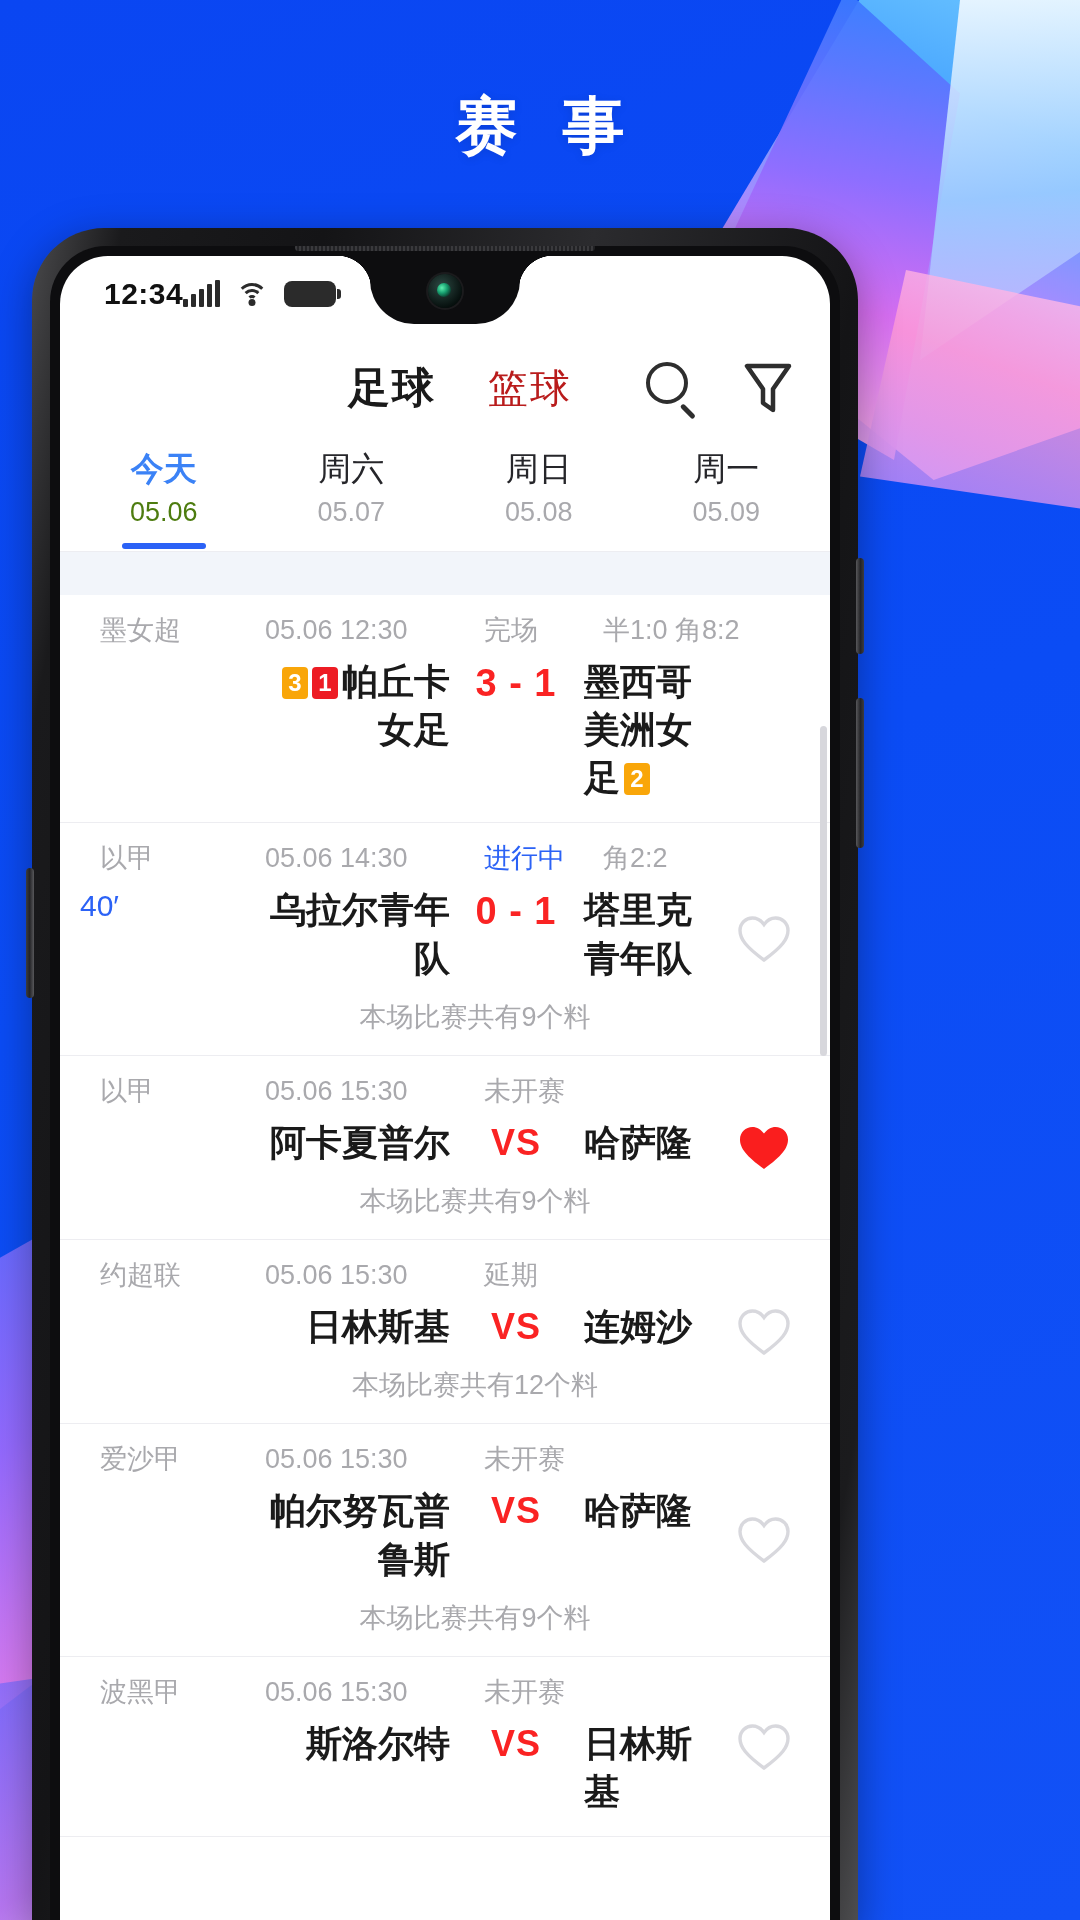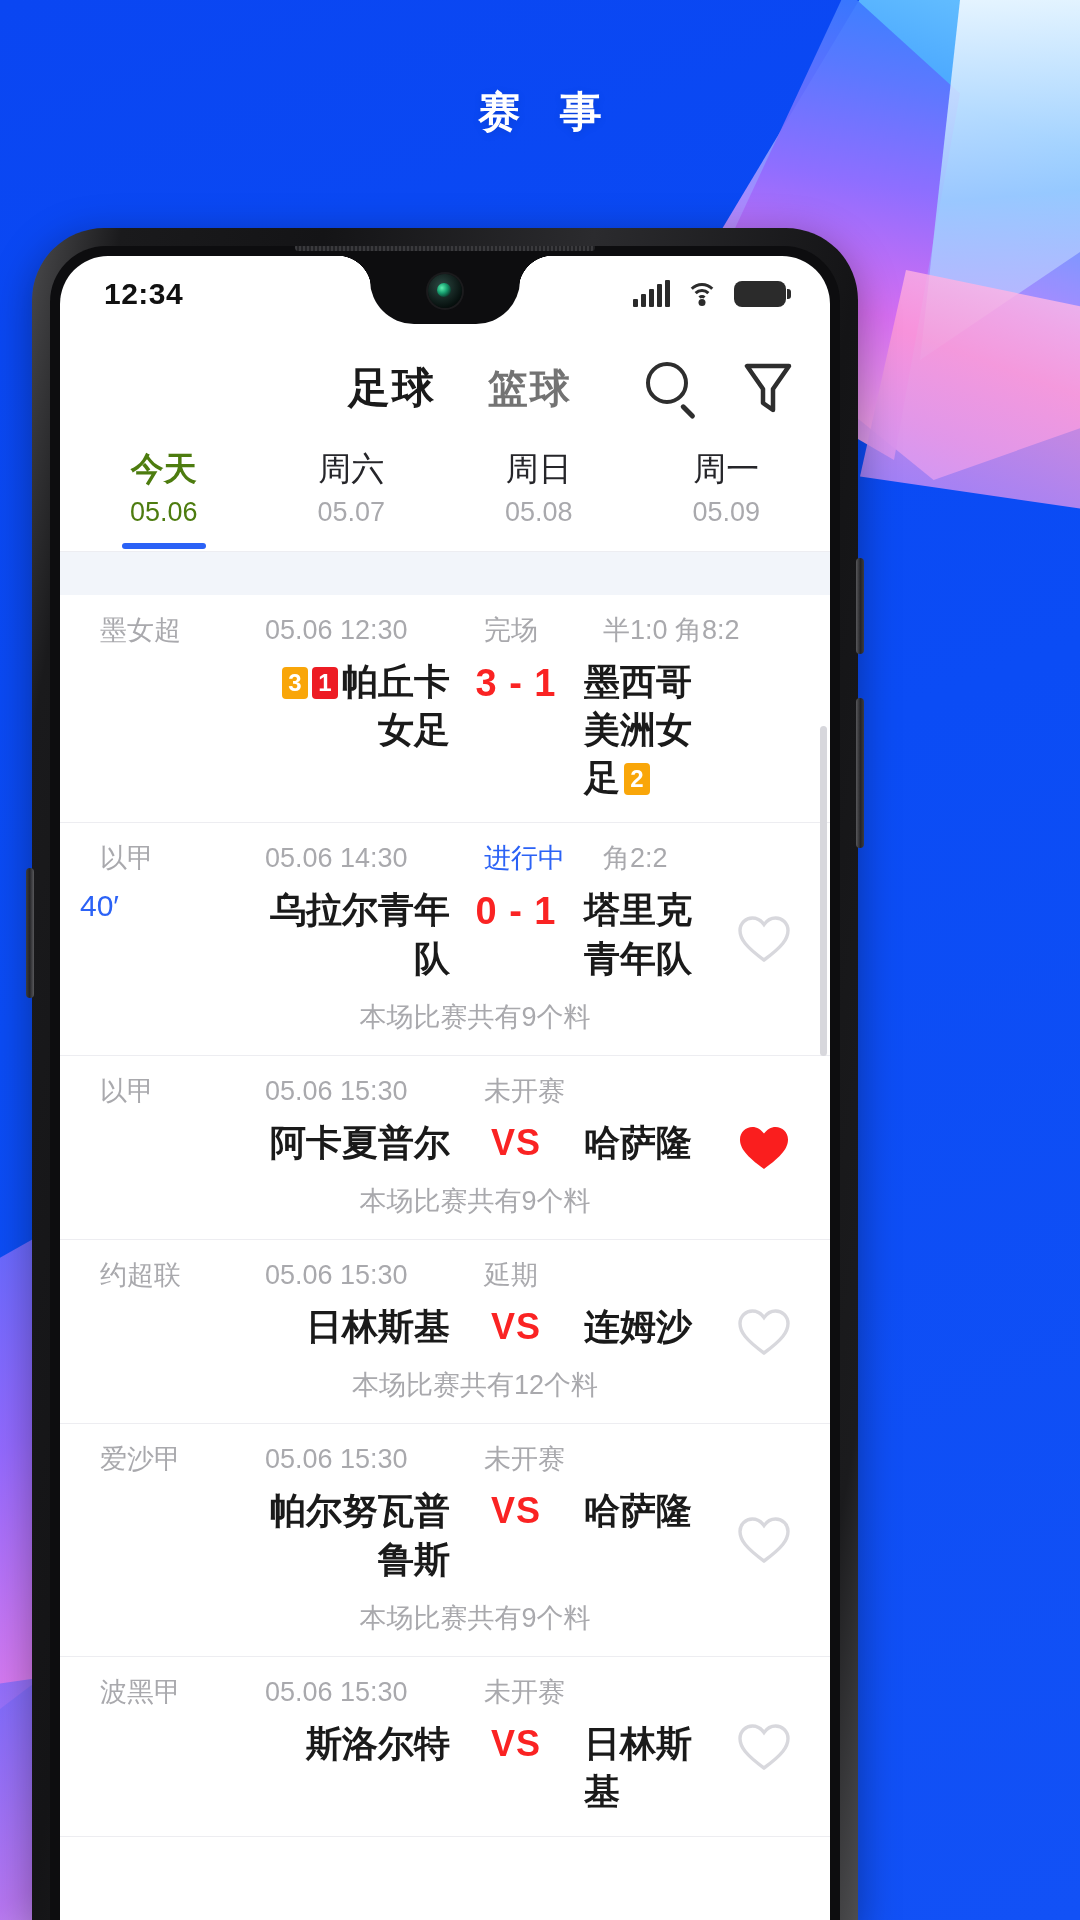--- a/index.html
+++ b/index.html
@@ -35,21 +35,21 @@
     clip-path:polygon(0% 26%,78% 0%,100% 66%,24% 100%);
     opacity:.95;}
   .prism-bl{position:absolute;left:-60px;bottom:-60px;width:260px;height:320px;
     background:linear-gradient(150deg,#7a6bff 0%,#c87af0 60%,#ffc6ee 100%);
     clip-path:polygon(0% 10%,86% 0%,100% 82%,10% 100%);
     opacity:.9;}
 
   
   .page-title{
     position:absolute;top:84px;left:0;width:1080px;text-align:center;
-    color:#fff;font-size:42px;font-weight:700;letter-spacing:14px;
+    color:#fff;font-size:62px;font-weight:700;letter-spacing:14px;
     text-indent:14px;z-index:5;
     text-shadow:0 2px 10px rgba(0,0,0,.10);
   }
 
   
   .phone{
     position:absolute;left:32px;top:228px;width:826px;height:1700px;z-index:4;
     border-radius:72px 72px 0 0;
     background:linear-gradient(100deg,#4a4a4c 0%,#1a1a1c 8%,#141416 26%,#2b2b2e 50%,#141416 74%,#1b1b1d 92%,#4e4e50 100%);
     box-shadow:0 10px 40px rgba(0,0,0,.35);
@@ -103,21 +103,21 @@
   
   .btn-side{position:absolute;border-radius:4px;z-index:3;
     background:linear-gradient(90deg,#58585b,#242427 55%,#3c3c3f);}
   .btn-power{right:-6px;top:330px;width:8px;height:96px;}
   .btn-volup{right:-6px;top:470px;width:8px;height:150px;}
   .btn-left{left:-6px;top:640px;width:8px;height:130px;
     background:linear-gradient(270deg,#58585b,#242427 55%,#3c3c3f);}
 
   
   .statusbar{
-    height:76px;display:flex;align-items:center;justify-content:space-between;
+    height:76px;display:flex;align-items:center;
     padding:0 44px;position:relative;z-index:35;
   }
   .status-time{font-size:30px;font-weight:700;color:#111;letter-spacing:.5px;}
   .status-right{display:flex;align-items:center;gap:16px;}
   .sig{display:flex;align-items:flex-end;gap:3px;height:26px;}
   .sig i{width:5px;background:#2b2b2b;display:block;border-radius:1px;}
   .sig i:nth-child(1){height:8px;}
   .sig i:nth-child(2){height:13px;}
   .sig i:nth-child(3){height:18px;}
   .sig i:nth-child(4){height:23px;}
@@ -134,37 +134,37 @@
   .batt{width:52px;height:26px;border-radius:8px;background:#2b2b2b;position:relative;}
   .batt:after{content:"";position:absolute;right:-5px;top:8px;width:4px;height:10px;
     border-radius:0 3px 3px 0;background:#2b2b2b;}
 
   
   .sport-bar{
     height:112px;display:flex;align-items:center;padding:0 36px;
     position:relative;
   }
   .sport-tabs{display:flex;align-items:baseline;gap:52px;margin-left:252px;}
-  .sport-tab{font-size:40px;color:#737373;font-weight:700;letter-spacing:2px;}
+  .sport-tab{font-size:40px;color:#b91c1c;font-weight:400;letter-spacing:2px;}
   .sport-tab.active{color:#1a1a1a;font-weight:700;font-size:42px;}
   .sport-actions{margin-left:auto;display:flex;align-items:center;gap:42px;}
   .icon-search{width:56px;height:56px;position:relative;display:block;}
   .icon-search i{position:absolute;left:2px;top:2px;width:42px;height:42px;
     border:4.5px solid #2e2e2e;border-radius:50%;}
   .icon-search b{position:absolute;right:3px;bottom:3px;width:18px;height:4.5px;
     background:#2e2e2e;border-radius:3px;transform:rotate(45deg);}
   .icon-filter{width:52px;height:56px;position:relative;display:block;}
   .icon-filter svg{width:52px;height:56px;display:block;}
 
   
   .date-bar{display:flex;align-items:flex-start;padding:4px 10px 0 10px;}
   .date-tab{flex:1;text-align:center;position:relative;padding-bottom:18px;}
   .date-week{font-size:33px;color:#26262a;font-weight:400;line-height:1.28;}
   .date-num{font-size:27px;color:#a9a9ad;line-height:1.5;margin-top:2px;}
-  .date-tab.active .date-week{color:#4d7c0f;font-weight:700;}
+  .date-tab.active .date-week{color:#3b82f6;font-weight:700;}
   .date-tab.active .date-num{color:#4d7c0f;}
   .date-underline{position:absolute;left:50%;transform:translateX(-50%);bottom:2px;
     width:84px;height:6px;border-radius:3px;background:#2b62f6;}
 
   .spacer-band{height:44px;background:#f2f5fa;border-top:1px solid #ededf1;}
 
   
   .match-list{background:#fff;}
   .match{
     position:relative;border-bottom:1px solid #ededf1;

